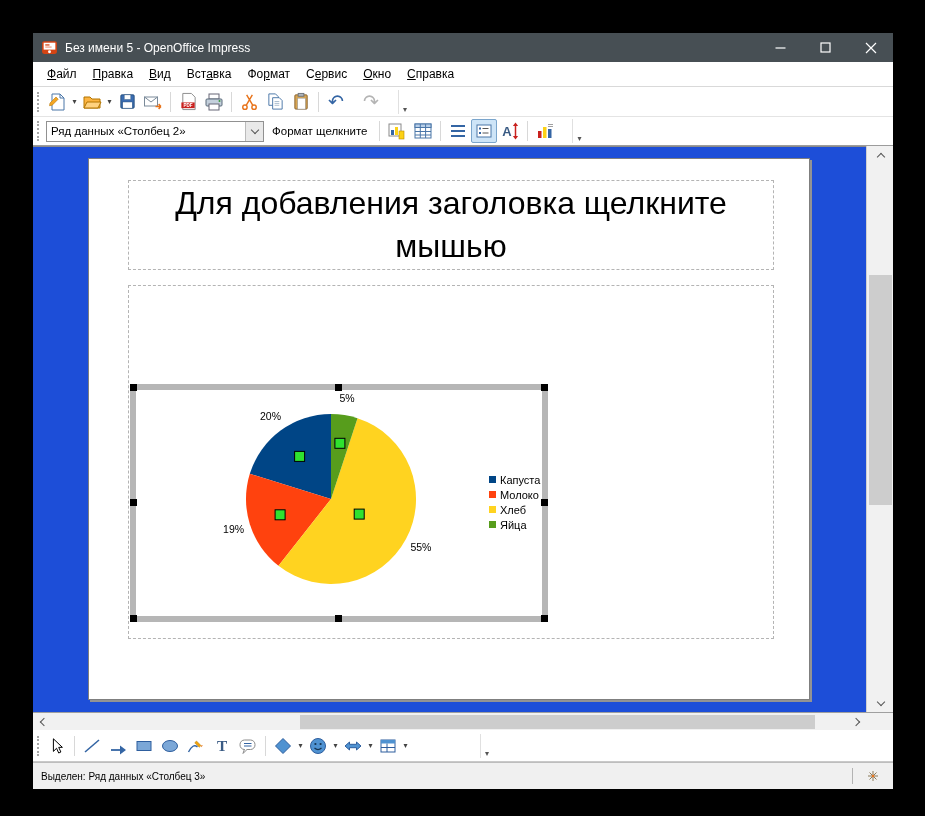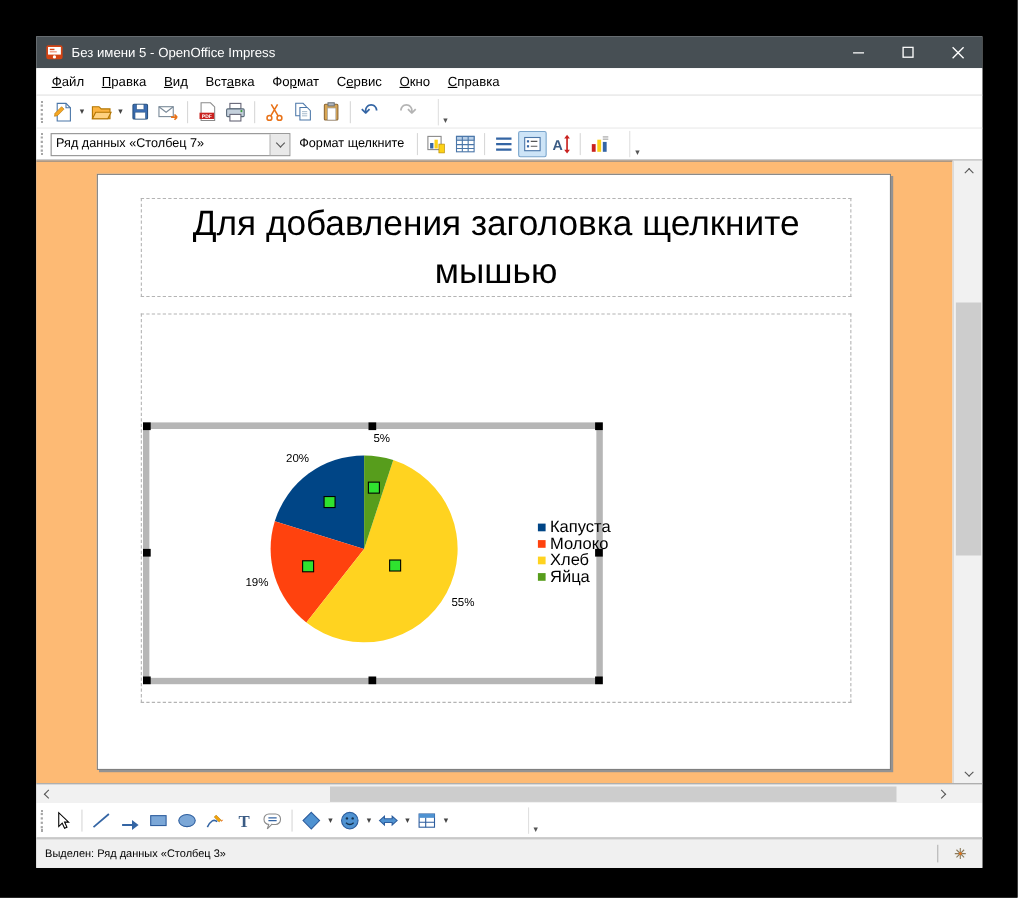--- a/index.html
+++ b/index.html
@@ -41,42 +41,42 @@
     display:flex;align-items:center;justify-content:center;}
   .chev{width:6px;height:6px;border-left:1.5px solid #555;border-top:1.5px solid #555;}
   .chev-down{transform:rotate(-135deg);margin-top:-2px;}
   .chev-up{transform:rotate(45deg);margin-top:3px;}
   .chev-left{transform:rotate(-45deg);margin-left:3px;}
   .chev-right{transform:rotate(135deg);margin-right:3px;}
   .flat-btn{font-size:11.5px;color:#000;padding:3px 8px;}
   .tb-active{background:#cde4f7;border:1px solid #7aa5cc;}
 
   
-  .workspace{position:absolute;left:0;top:113px;width:833px;height:566px;background:#fdba74;
+  .workspace{position:absolute;left:0;top:113px;width:833px;height:566px;background:#1d4ed8;
     border-top:1px solid #8b8b8b;overflow:hidden;padding-left:16px;}
   .slide{position:absolute;left:55px;top:11px;width:722px;height:542px;background:#fff;
     border:1px solid #7f7f7f;box-shadow:2px 2px 0 #939393;}
   .placeholder{position:absolute;border:1px dashed #b4b4b4;}
   .title-ph{left:39px;top:21px;width:646px;height:90px;display:flex;align-items:center;justify-content:center;}
   .title-ph-text{font-size:32px;line-height:1.33;color:#000;text-align:center;width:100%;}
   .content-ph{left:39px;top:126px;width:646px;height:354px;}
   .content-ph-text{position:absolute;left:459px;top:285px;font-size:27px;color:#000;white-space:nowrap;}
 
   
   .chart-frame{position:absolute;left:41px;top:225px;width:418px;height:238px;
     border:6px solid #b6b6b6;background:#fff;}
   .chart-inner{position:absolute;left:0;top:0;width:406px;height:226px;background:#fff;}
   .handle{position:absolute;width:7px;height:7px;background:#000;}
   .h-tl{left:-6px;top:-6px;} .h-tm{left:50%;margin-left:-4px;top:-6px;} .h-tr{right:-6px;top:-6px;}
   .h-ml{left:-6px;top:50%;margin-top:-4px;} .h-mr{right:-6px;top:50%;margin-top:-4px;}
   .h-bl{left:-6px;bottom:-6px;} .h-bm{left:50%;margin-left:-4px;bottom:-6px;} .h-br{right:-6px;bottom:-6px;}
   .legend{position:absolute;left:353px;top:82px;}
   .legend-row{display:flex;align-items:center;height:15px;}
   .legend-swatch{width:7px;height:7px;display:inline-block;margin-right:4px;}
-  .legend-label{font-size:15px;color:#000;white-space:nowrap;}
+  .legend-label{font-size:11px;color:#000;white-space:nowrap;}
 
   
   .vscroll{position:absolute;left:833px;top:113px;width:27px;height:566px;background:#f1f1f1;
     border-left:1px solid #d0d0d0;}
   .vscroll .btn{position:absolute;left:0;width:27px;height:18px;display:flex;align-items:center;justify-content:center;}
   .v-up{top:0;} .v-down{bottom:0;}
   .v-thumb{position:absolute;left:2px;top:129px;width:23px;height:230px;background:#cdcdcd;}
   .hscroll{position:absolute;left:0;top:679px;width:860px;height:18px;background:#f1f1f1;
     border-top:1px solid #9f9f9f;}
   .hscroll .btn{position:absolute;top:0;width:18px;height:18px;display:flex;align-items:center;justify-content:center;}
@@ -217,21 +217,21 @@
       <span class="glyph-redo">↷</span>
     </div>
     <div class="overflow-btn">
       <span>▾</span>
     </div>
   </div>
 
   <div class="toolbar toolbar-chart">
     <div class="grip"></div>
     <div class="combo">
-      <span class="combo-text">Ряд данных «Столбец 7»</span>
+      <span class="combo-text">Ряд данных «Столбец 2»</span>
       <span class="combo-arrow">
           <span class="chev chev-down"></span>
         </span>
     </div>
     <div class="flat-btn">Формат щелкните</div>
     <div class="sep"></div>
     <div class="tb-btn">
       <svg width="20" height="20" viewBox="0 0 20 20">
           <rect x="2" y="3" width="12" height="12" fill="#fff" stroke="#8a8a8a"></rect>
           <rect x="4" y="9" width="3" height="5" fill="#3465a4"></rect>

